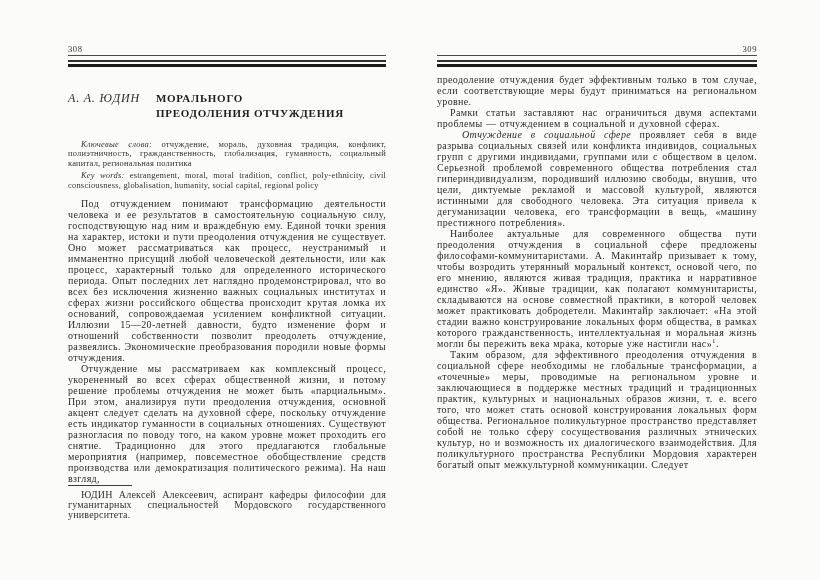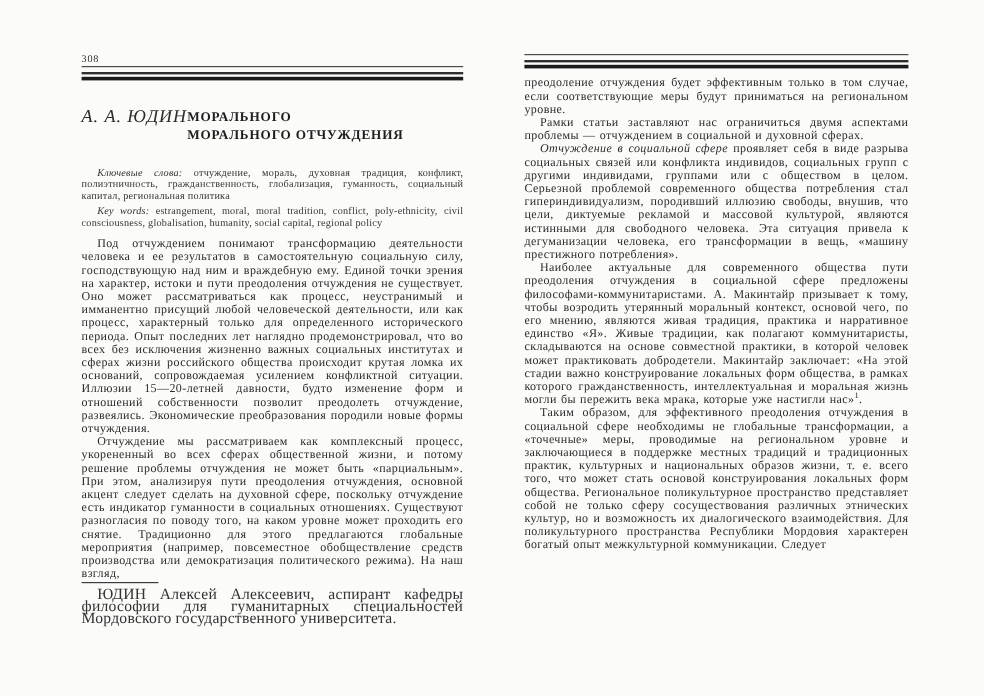--- a/index.html
+++ b/index.html
@@ -39,21 +39,21 @@
   .double-rule .r1 { height: 2px; background: #303030; }
   .double-rule .r2 { height: 3px; background: #1b1b1b; margin-top: 1.5px; }
 
   
   .title-block {
     display: flex;
     margin-top: 24px;
   }
   .author {
     font-style: italic;
-    font-size: 15px;
+    font-size: 12px;
     letter-spacing: 0.8px;
     width: 88px;
     flex: 0 0 88px;
     line-height: 15px;
     color: #2c2c2c;
   }
   .title {
     font-weight: bold;
     font-size: 11px;
     line-height: 15px;
@@ -82,42 +82,42 @@
     text-align: justify;
     letter-spacing: 0.35px;
     word-spacing: 0.6px;
     color: #2b2b2b;
   }
   .page-right .body-text { margin-top: 7px; }
   .body-text p {
     margin: 0;
     text-indent: 13px;
   }
-  .lead-italic { font-style: italic; }
+  .lead-italic { font-style: italic; margin-left: 12px; }
   sup {
     font-size: 7px;
     line-height: 0;
     vertical-align: super;
   }
 
   
   .footnote-area {
     position: absolute;
     left: 0;
     bottom: 0;
     width: 100%;
   }
   .footnote-rule {
     width: 64px;
     height: 1px;
     background: #3c3c3c;
     margin-bottom: 4px;
   }
   .footnote {
-    font-size: 13px;
+    font-size: 10px;
     line-height: 10px;
     text-align: justify;
     text-indent: 13px;
     letter-spacing: 0.2px;
     color: #333;
     margin: 0;
   }
 </style>
 </head>
 <body>
@@ -129,21 +129,21 @@
     <div class="num-rule"></div>
     <div class="double-rule">
       <div class="r1"></div>
       <div class="r2"></div>
     </div>
 
     <div class="title-block">
       <span class="author">А. А. ЮДИН</span>
       <div class="title">
         <div>МОРАЛЬНОГО</div>
-        <div>МОРАЛЬНОГО ОТЧУЖДЕНИЯ</div>
+        <div>ПРЕОДОЛЕНИЯ ОТЧУЖДЕНИЯ</div>
       </div>
     </div>
 
     <div class="keywords">
       <span class="kw-label">Ключевые слова:</span><span> отчуждение, мораль, духовная традиция, конфликт, полиэтничность, гражданственность, глобализация, гуманность, социальный капитал, региональная политика</span>
     </div>
     <div class="keywords">
       <span class="kw-label">Key words:</span><span> estrangement, moral, moral tradition, conflict, poly-ethnicity, civil consciousness, globalisation, humanity, social capital, regional policy</span>
     </div>
 
@@ -152,20 +152,21 @@
       <p>Отчуждение мы рассматриваем как комплексный процесс, укорененный во всех сферах общественной жизни, и потому решение проблемы отчуждения не может быть «парциальным». При этом, анализируя пути преодоления отчуждения, основной акцент следует сделать на духовной сфере, поскольку отчуждение есть индикатор гуманности в социальных отношениях. Существуют разногласия по поводу того, на каком уровне может проходить его снятие. Традиционно для этого предлагаются глобальные мероприятия (например, повсеместное обобществление средств производства или демократизация политического режима). На наш взгляд,</p>
     </div>
 
     <div class="footnote-area">
       <div class="footnote-rule"></div>
       <p class="footnote">ЮДИН Алексей Алексеевич, аспирант кафедры философии для гуманитарных специальностей Мордовского государственного университета.</p>
     </div>
   </div>
 
   <div class="page page-right">
+    <div class="pagenum">309</div>
     <div class="num-rule"></div>
     <div class="double-rule">
       <div class="r1"></div>
       <div class="r2"></div>
     </div>
 
     <div class="body-text">
       <p style="text-indent:0">преодоление отчуждения будет эффективным только в том случае, если соответствующие меры будут приниматься на региональном уровне.</p>
       <p>Рамки статьи заставляют нас ограничиться двумя аспектами проблемы — отчуждением в социальной и духовной сферах.</p>
       <p><span class="lead-italic">Отчуждение в социальной сфере</span><span> проявляет себя в виде разрыва социальных связей или конфликта индивидов, социальных групп с другими индивидами, группами или с обществом в целом. Серьезной проблемой современного общества потребления стал гипериндивидуализм, породивший иллюзию свободы, внушив, что цели, диктуемые рекламой и массовой культурой, являются истинными для свободного человека. Эта ситуация привела к дегуманизации человека, его трансформации в вещь, «машину престижного потребления».</span></p>

